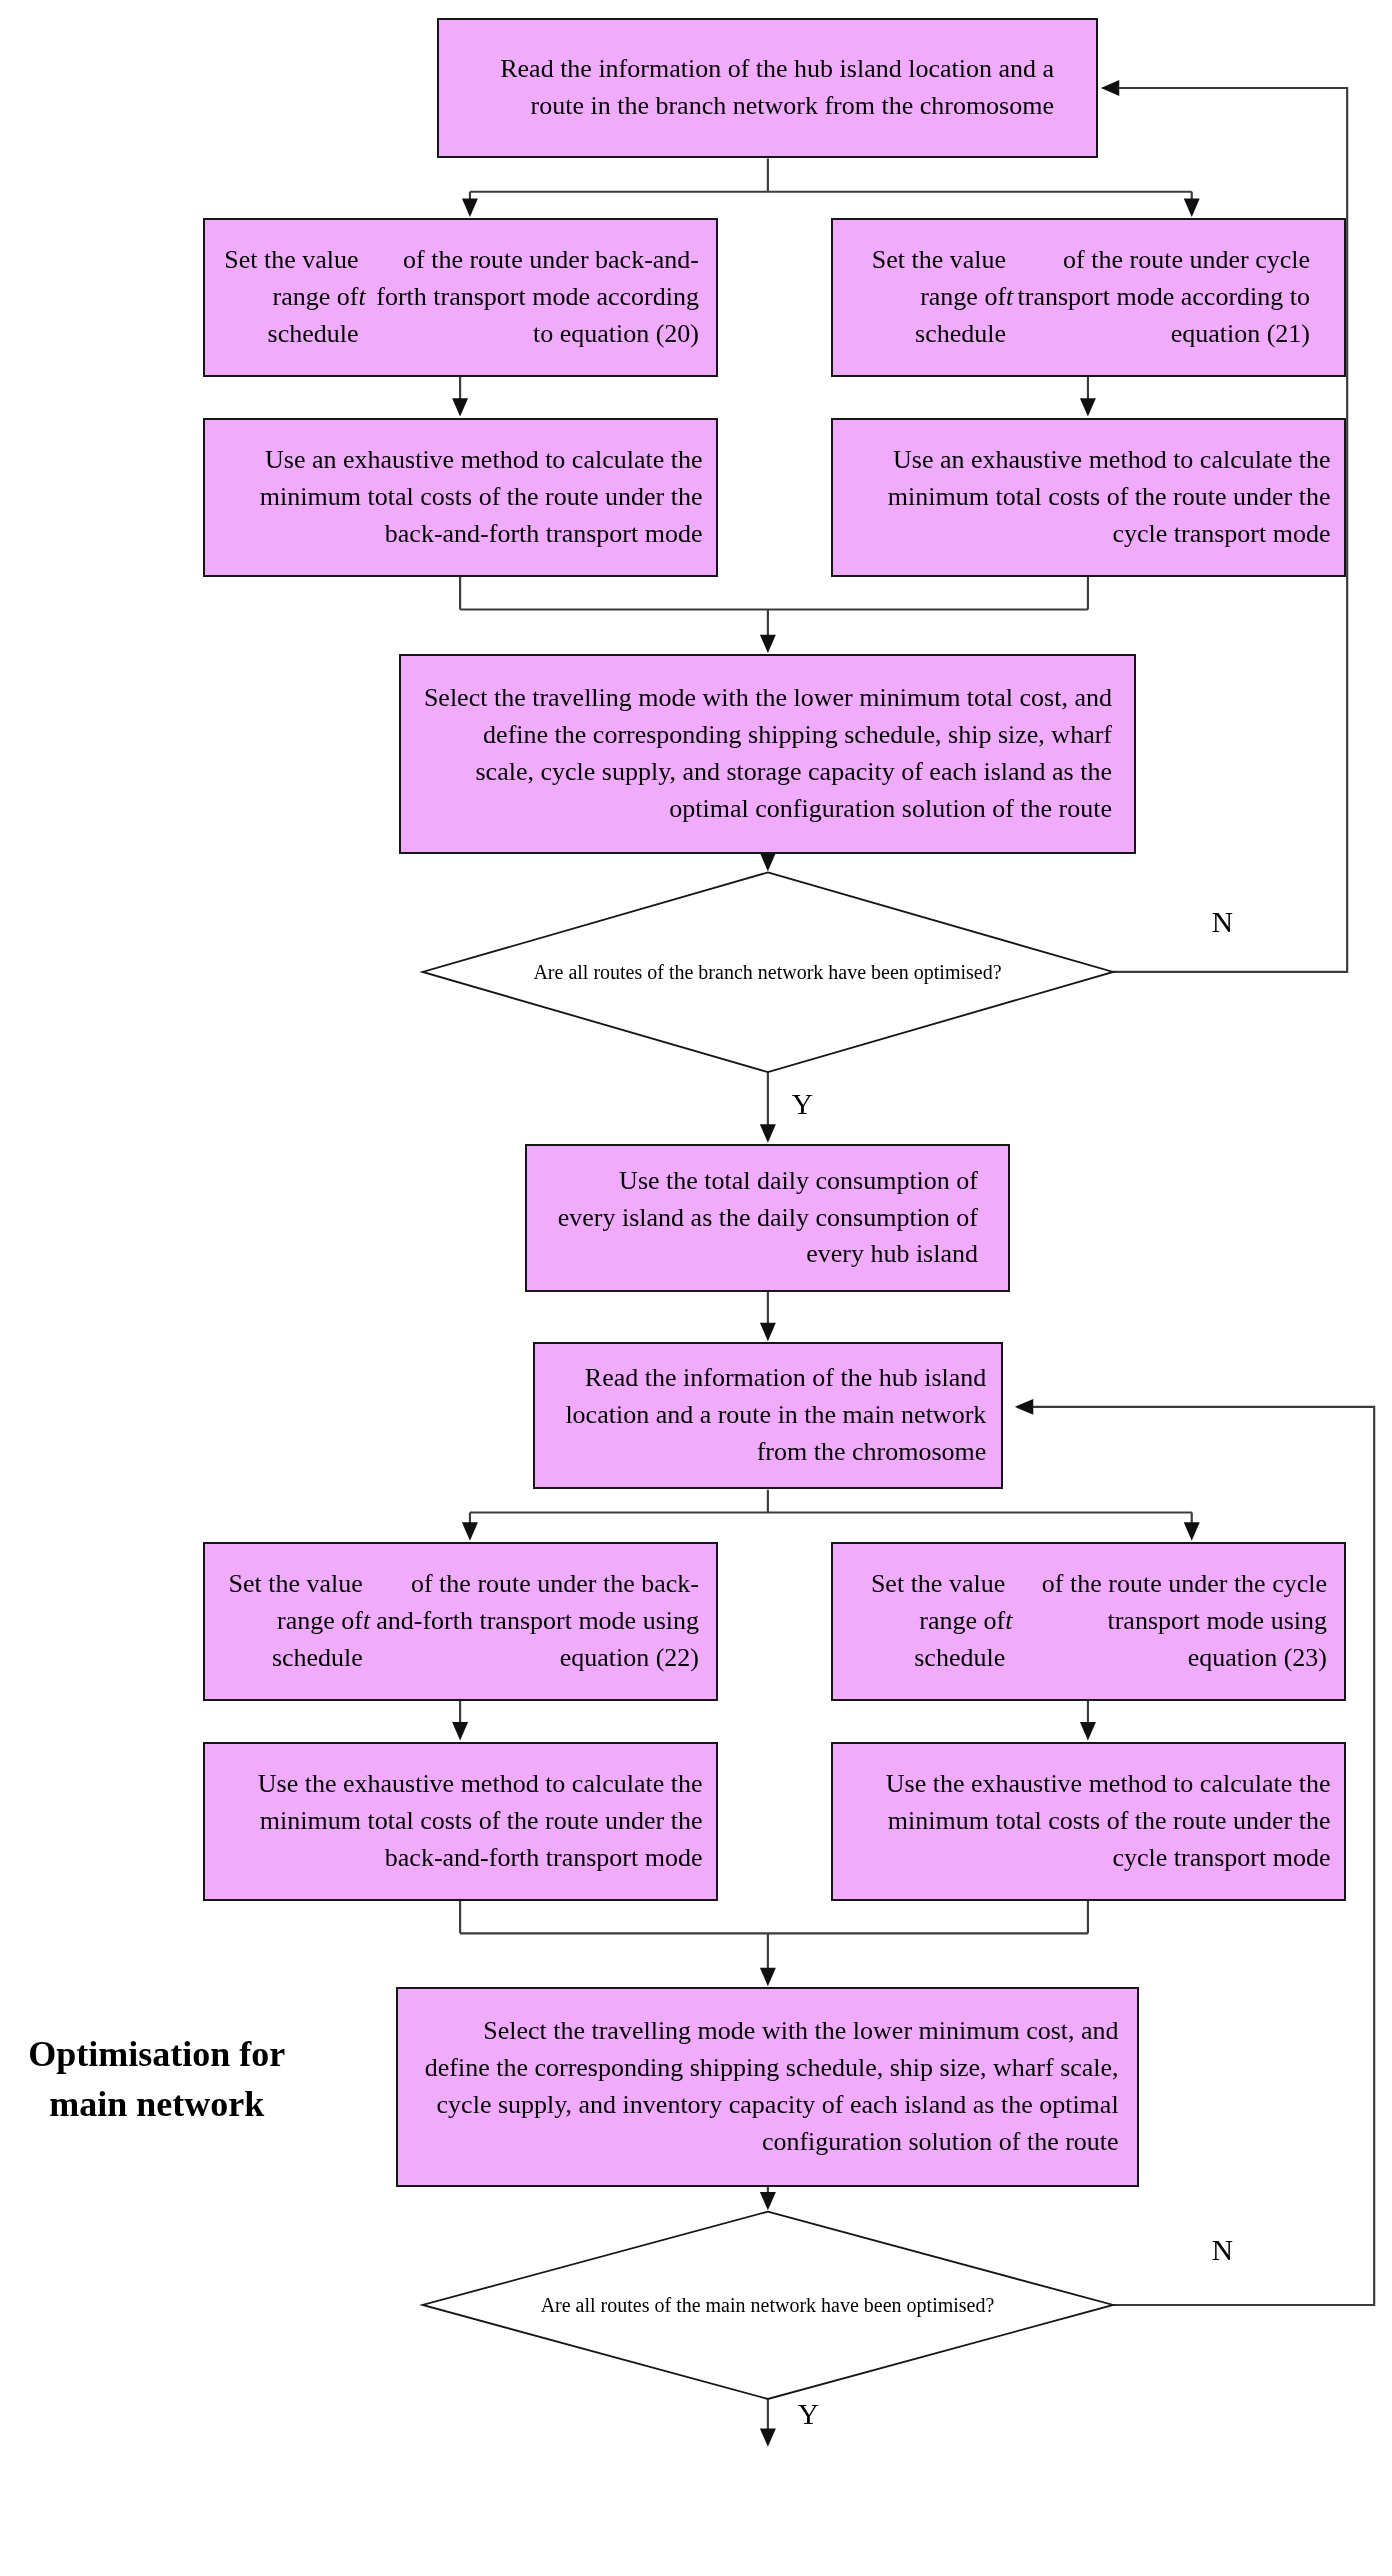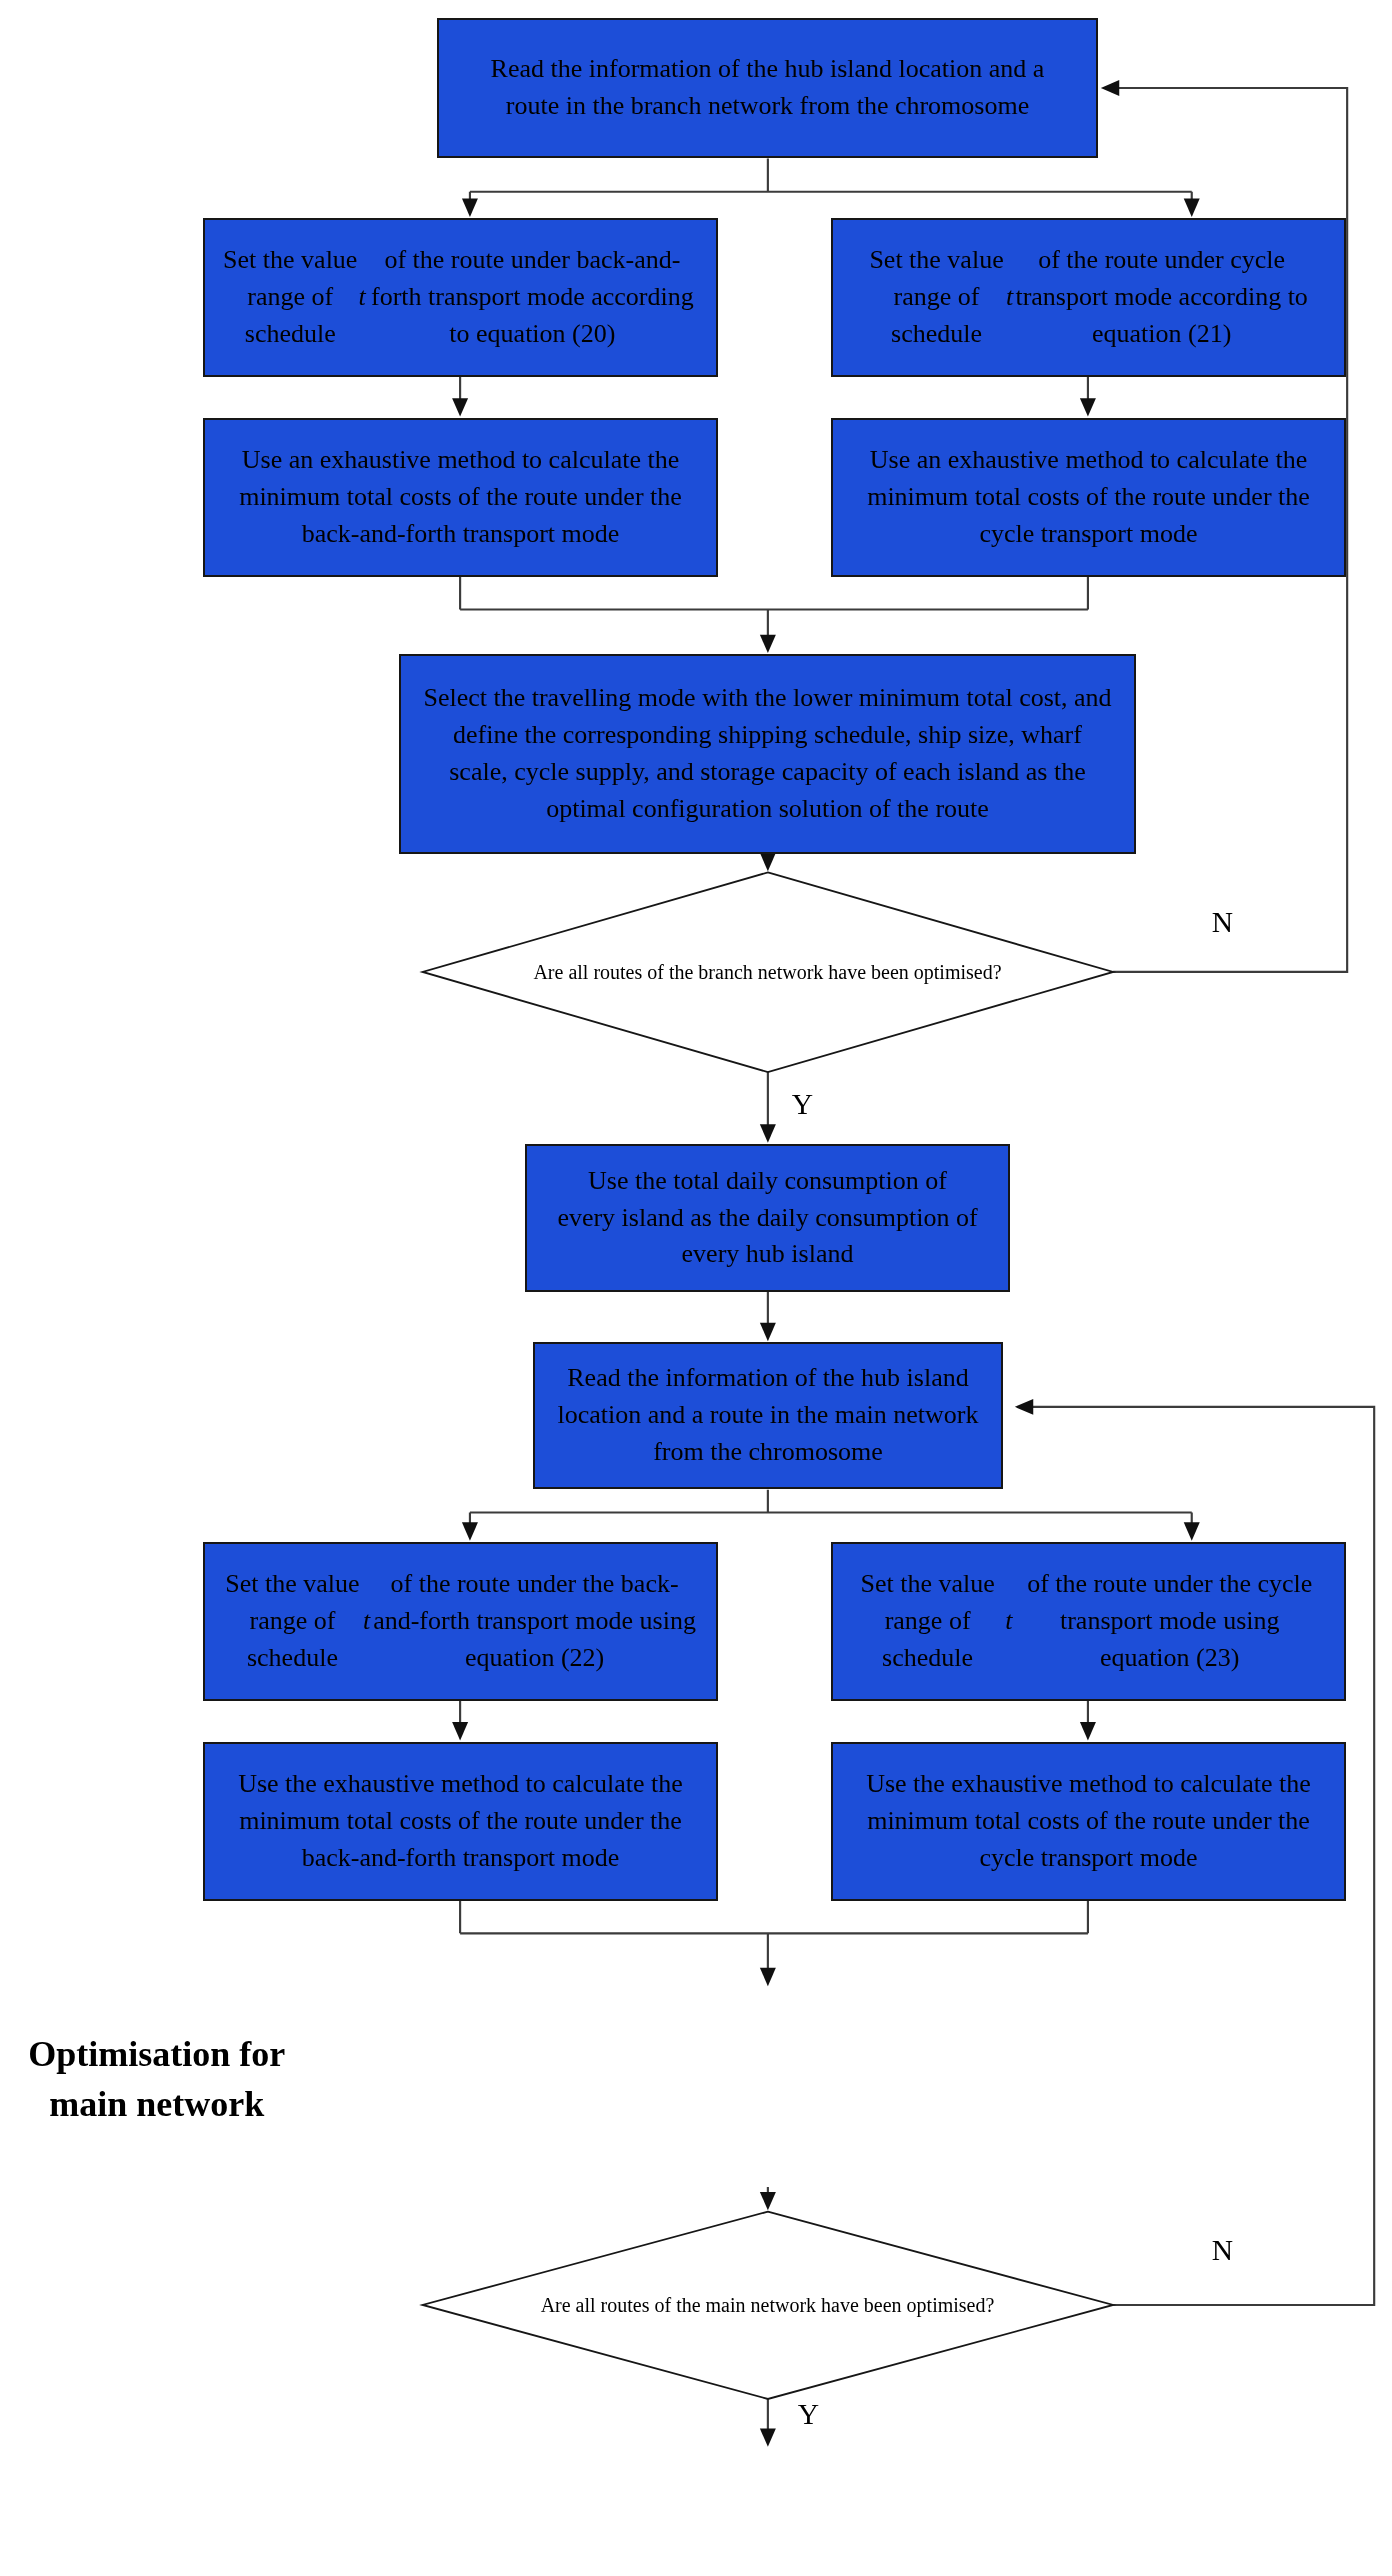--- a/index.html
+++ b/index.html
@@ -17,25 +17,25 @@
     left: 0; top: 0;
     width: 1392px; height: 2576px;
   }
   .wires path { stroke: #3b3b3b; stroke-width: 3.5; fill: none; }
   .wires .head { fill: #101010; stroke: none; }
   .wires .shape { fill: #ffffff; stroke: #161616; stroke-width: 3; }
   .node {
     position: absolute;
     box-sizing: border-box;
     border: 2.5px solid #161616;
-    background: #1d4ed8;
+    background: #f0abfc;
     display: flex;
     align-items: center;
     justify-content: center;
-    text-align: center;
+    text-align: right;
     font-size: 26px;
     line-height: 1.42;
   }
   .dtext {
     position: absolute;
     display: flex;
     align-items: center;
     justify-content: center;
     text-align: left;
     font-size: 20px;
@@ -121,20 +121,21 @@
   <div class="node" style="left:533px; top:1342px; width:470px; height:147px; padding:0 14.7px;">Read the information of the hub island location and a route in the main network from the chromosome</div>
 
   <div class="node" style="left:203px; top:1542px; width:515px; height:159px; padding:0 17px;">Set the value range of schedule <i>t</i> of the route under the back-and-forth transport mode using equation (22)</div>
 
   <div class="node" style="left:831px; top:1542px; width:515px; height:159px; padding:12px 17px;">Set the value range of schedule <i>t</i> of the route under the cycle transport mode using equation (23)</div>
 
   <div class="node" style="left:203px; top:1742px; width:515px; height:159px; padding:0 13.5px;">Use the exhaustive method to calculate the minimum total costs of the route under the back-and-forth transport mode</div>
 
   <div class="node" style="left:831px; top:1742px; width:515px; height:159px; padding:0 13.5px;">Use the exhaustive method to calculate the minimum total costs of the route under the cycle transport mode</div>
 
+  <div class="node" style="left:396px; top:1987px; width:743px; height:200px; padding:0 18.4px;">Select the travelling mode with the lower minimum cost, and define the corresponding shipping schedule, ship size, wharf scale, cycle supply, and inventory capacity of each island as the optimal configuration solution of the route</div>
 
   <div class="dtext" style="left:485px; top:2242px; width:565px; height:126px;">Are all routes of the main network have been optimised?</div>
 
 
 
   <div class="side-label" style="left:9.2px; top:2030px;">Optimisation for main network</div>
 
   <div class="edge-label" style="left:1195px; top:908px;">N</div>
 
   <div class="edge-label" style="left:775px; top:1090px;">Y</div>

